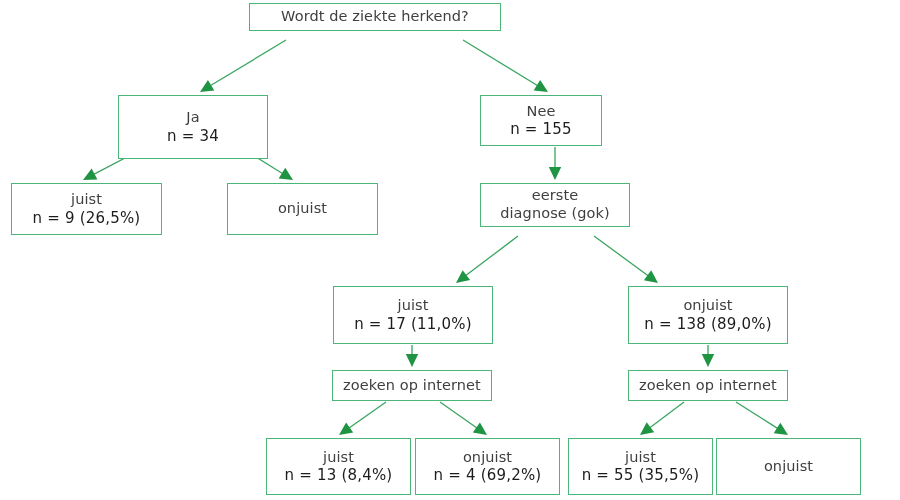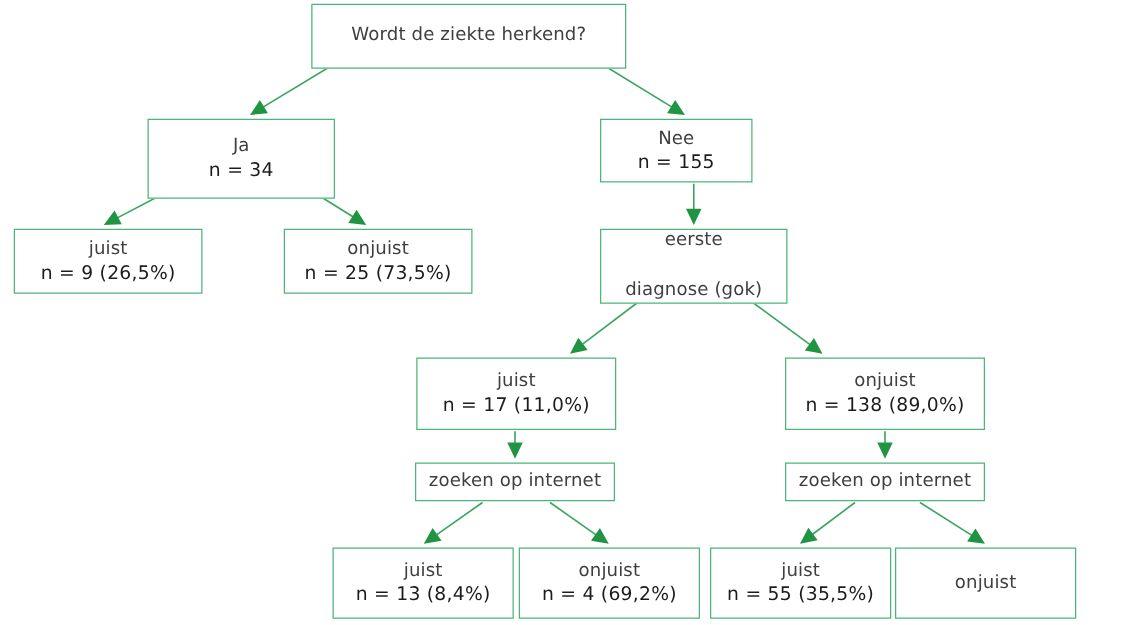--- a/index.html
+++ b/index.html
@@ -106,40 +106,39 @@
         <line x1="684" y1="402" x2="648.8" y2="428.4" stroke="#3aa55f" stroke-width="1.3"></line>
         <polygon points="640,435 646.68,422.24 654.12,432.15999999999997" fill="#1f9442"></polygon>
       </g>
       <g>
         <line x1="736" y1="402" x2="778.7123763779878" y2="429.10593116295377" stroke="#3aa55f" stroke-width="1.3"></line>
         <polygon points="788,435 773.7016060112868,433.269124688625 780.345829063957,422.7994398783566" fill="#1f9442"></polygon>
       </g>
     </svg>
 
   <div id="nodes">
-      <div class="node" style="left: 249px; top: 3px; width: 252px; height: 52px; border-color: rgb(76, 181, 121);">
+      <div class="node" style="left: 249px; top: 3px; width: 252px; height: 28px; border-color: rgb(76, 181, 121);">
         <span class="ln">Wordt de ziekte herkend?</span>
       </div>
       <div class="node" style="left: 118px; top: 95px; width: 150px; height: 64px; border-color: rgb(76, 181, 121);">
         <span class="ln">Ja</span>
         <span class="ln bold">n = 34</span>
       </div>
       <div class="node" style="left: 480px; top: 95px; width: 122px; height: 51px; border-color: rgb(76, 181, 121);">
         <span class="ln">Nee</span>
         <span class="ln bold">n = 155</span>
       </div>
       <div class="node" style="left: 11px; top: 183px; width: 151px; height: 52px; border-color: rgb(76, 181, 121);">
         <span class="ln">juist</span>
         <span class="ln bold">n = 9 (26,5%)</span>
       </div>
       <div class="node" style="left: 227px; top: 183px; width: 151px; height: 52px; border-color: rgb(76, 181, 121);">
         <span class="ln">onjuist</span>
-        <span class="ln bold">n = 25 (73,5%)</span>
       </div>
-      <div class="node" style="left: 480px; top: 183px; width: 150px; height: 60px; border-color: rgb(76, 181, 121); justify-content: space-between;">
+      <div class="node" style="left: 480px; top: 183px; width: 150px; height: 44px; border-color: rgb(76, 181, 121);">
         <span class="ln">eerste</span>
         <span class="ln">diagnose (gok)</span>
       </div>
       <div class="node" style="left: 333px; top: 286px; width: 160px; height: 58px; border-color: rgb(76, 181, 121);">
         <span class="ln">juist</span>
         <span class="ln bold">n = 17 (11,0%)</span>
       </div>
       <div class="node" style="left: 628px; top: 286px; width: 160px; height: 58px; border-color: rgb(76, 181, 121);">
         <span class="ln">onjuist</span>
         <span class="ln bold">n = 138 (89,0%)</span>

